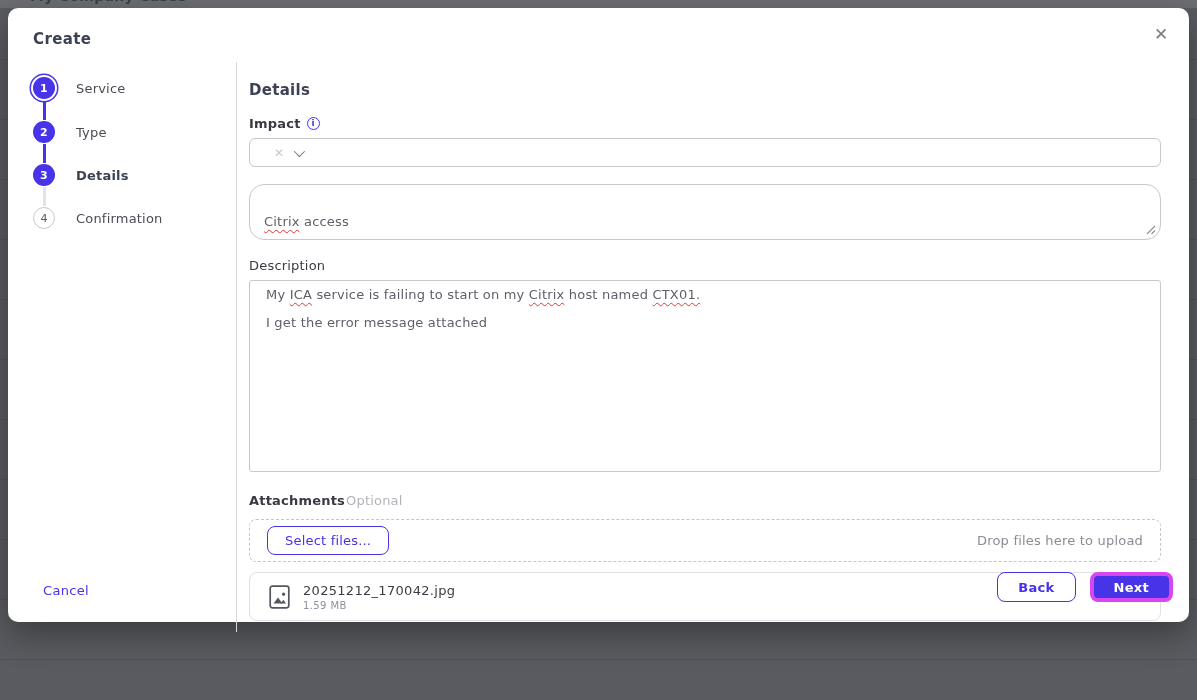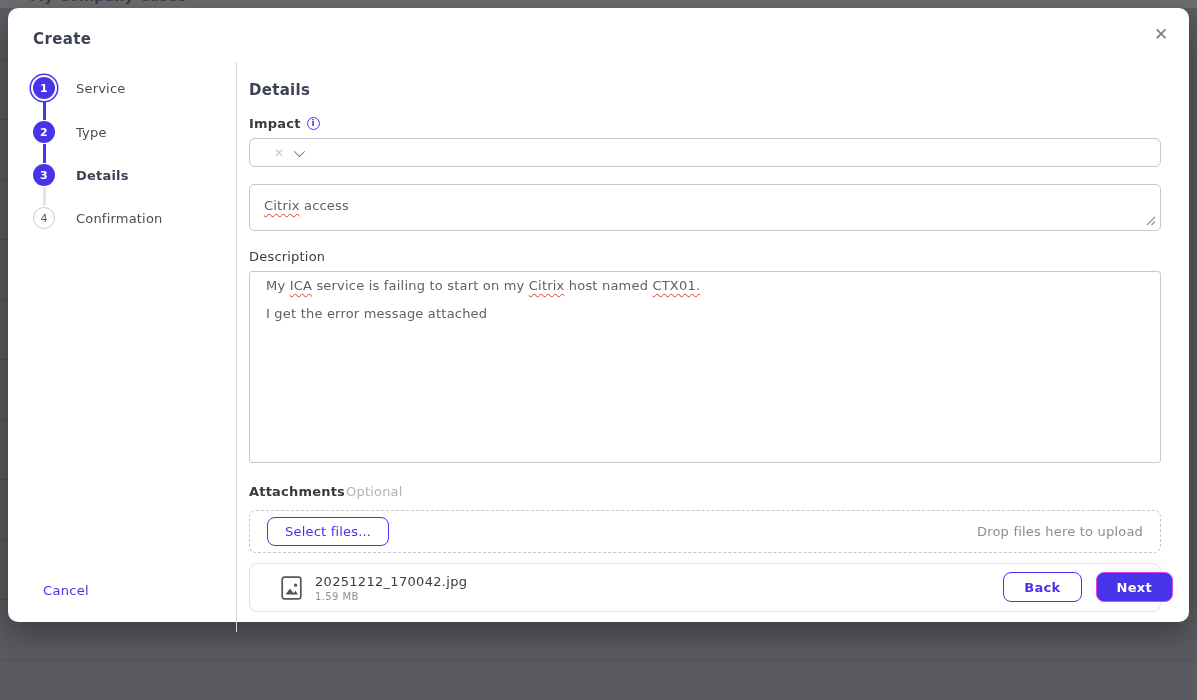--- a/index.html
+++ b/index.html
@@ -82,22 +82,22 @@
   }
   .select-value { font-size:13px; color:#7e7e88; flex:1; }
   .select-clear { font-size:12px; color:#c8c8cf; padding:0 10px; cursor:pointer; }
   .select-chevron {
     width:8px; height:8px; border-right:1.6px solid #74747d; border-bottom:1.6px solid #74747d;
     transform:rotate(45deg) translateY(-2px); margin-right:2px; cursor:pointer;
   }
 
   .title-row { margin-top:17px; }
   .textarea-box {
-    position:relative; border:1px solid #c7c7ce; border-radius:5px; background:#fff;
-    font-size:13px; color:#5f5f69; padding:11px 14px; line-height:19px; cursor:text;
+    position:relative; border:1px solid #c7c7ce; border-radius:15px; background:#fff;
+    font-size:13px; color:#5f5f69; padding:27px 14px; line-height:19px; cursor:text;
   }
   .title-box { height:47px; }
   .desc-row { margin-top:18px; }
   .desc-box { height:192px; border-radius:3px; padding:4px 16px; }
   .desc-box p { margin-bottom:9px; }
   .sq {
     text-decoration-line:underline; text-decoration-style:wavy;
     text-decoration-color:#e03a2f; text-decoration-thickness:1px; text-underline-offset:3px;
   }
   .resize-handle { position:absolute; right:4px; bottom:4px; width:10px; height:10px; }
@@ -110,42 +110,42 @@
     display:flex; align-items:center; padding:0 17px;gap:28px;
   }
   .select-files-btn {
     border:1.5px solid #4733e8; color:#4733e8; background:#fff;
     font-family:inherit; font-size:13px; font-weight:500;
     border-radius:8px; padding:6px 17px; cursor:pointer; letter-spacing:.2px;
   }
   .drop-hint { margin-left:auto; font-size:13px; color:#8b8b94; }
   .file-card {
     margin-top:10px; height:49px; border:1px solid #e1e1e5; border-radius:8px;
-    display:flex; align-items:center; padding:0 31px;
+    display:flex; align-items:center; padding:0 19px;
   }
   .file-icon { flex:0 0 auto; margin-right:13px; display:flex; }
   .file-meta { display:flex; flex-direction:column; justify-content:center; gap:2px; }
   .file-name { font-size:13px; font-weight:500; color:#3c3c45; letter-spacing:.3px; }
   .file-size { font-size:10px; color:#8f8f98; letter-spacing:.4px; }
   .file-remove {
     margin-left:auto; background:none; border:none; font-family:inherit;
     font-size:12px; color:#6f6f78; cursor:pointer; padding:4px;
   }
 
   
   .cancel-link {
     position:absolute; left:35px; bottom:24px; background:none; border:none;
     font-family:inherit; font-size:13px; font-weight:500; color:#4733e8;
     cursor:pointer; letter-spacing:.3px;
   }
   .footer-buttons { position:absolute; right:16px; bottom:20px; display:flex; gap:14px; }
   .btn { font-family:inherit; font-size:13px; font-weight:700; letter-spacing:.3px;
     border-radius:8px; height:30px; padding:0 20px; cursor:pointer; }
   .btn-back { background:#fff; border:1px solid #4733e8; color:#4733e8; }
-  .btn-next { background:#4733e8; border:1px solid #d946ef; color:#fff; }
+  .btn-next { background:#4733e8; border:4px solid #d946ef; color:#fff; }
 </style>
 </head>
 <body>
 
 <div class="backdrop">
   <div class="backdrop-topband">
     <span class="backdrop-page-title">My Company Cases</span>
   </div>
 </div>
 

